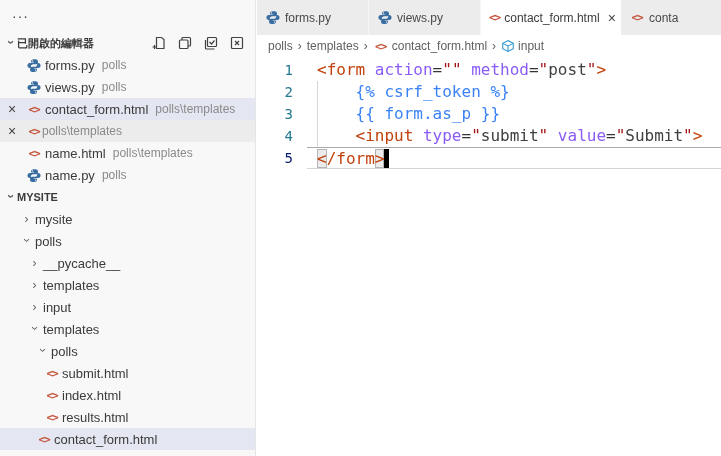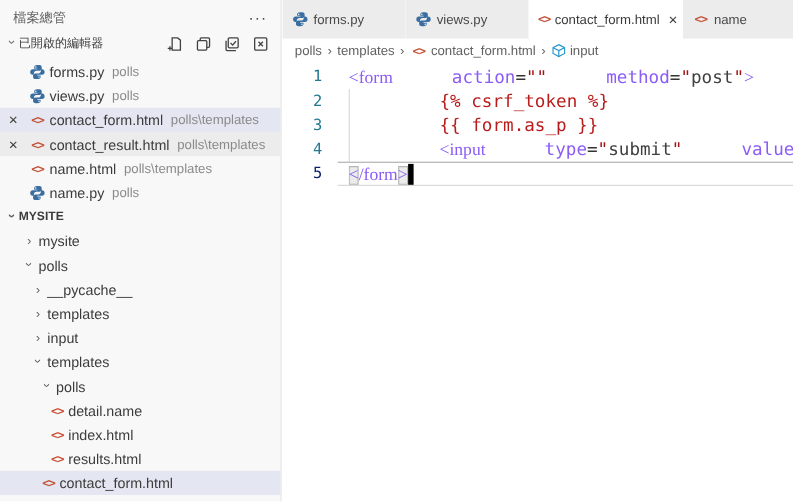--- a/index.html
+++ b/index.html
@@ -7,22 +7,22 @@
     font-family:"Liberation Sans", sans-serif; }
   .app { position:relative; width:721px; height:456px; }
 
   
   .sidebar { position:absolute; left:0; top:0; width:256px; height:456px;
     background:#f8f8f8; border-right:1px solid #e5e5e5; }
   .sb-title { height:32px; display:flex; align-items:center; padding:0 12px;
     font-size:12px; color:#616161; }
   .sb-title .ttl { flex:1; }
   .more { color:#424242; font-size:14px; letter-spacing:1px; cursor:pointer; }
-  .sect-head { height:22px; display:flex; align-items:flex-start; padding:0 10px 0 4px;
-    font-size:11px; font-weight:normal; color:#3b3b3b; }
+  .sect-head { height:22px; display:flex; align-items:center; padding:0 10px 0 4px;
+    font-size:11px; font-weight:bold; color:#3b3b3b; }
   .sect-head .lbl { flex:1; white-space:nowrap; }
   .sect-icons { display:flex; gap:10px; }
   .sect-icons svg { display:block; cursor:pointer; }
   .tw { display:inline-block; width:13px; color:#646464; font-size:12px;
     text-align:center; transform-origin:55% 50%; }
   .tw.open { transform:rotate(90deg); }
 
   .oe-row { height:22px; display:flex; align-items:center; padding-left:8px;
     cursor:pointer; white-space:nowrap; }
   .oe-row.sel { background:#e4e6f1; }
@@ -62,34 +62,33 @@
   .code { position:relative; padding-top:2px;
     font-family:"DejaVu Sans Mono", monospace; font-size:16px; }
   .cline { display:flex; height:22px; line-height:22px; }
   .gut { width:50px; flex:none; text-align:right; padding-right:14px;
     font-size:14px; color:#237893; }
   .gut.cur { color:#0b216f; }
   .lbox { flex:1; padding-left:10px; white-space:pre; position:relative; }
   .lbox.guide::before { content:""; position:absolute; left:10px; top:0; bottom:0;
     width:1px; background:#d6d6d6; }
   .lbox.current { border-top:1px solid #ababab; border-bottom:1px solid #d5d5d5; }
-  .c-tag { color:#8b5cf6;font-family:Liberation Serif, serif; } .c-attr { color:#8b5cf6; } .c-str { color:#404040; }
-  .c-quo { color:#a31515; } .c-pln { color:#b91c1c;margin-left:44px; } .c-eq { color:#333333; }
+  .c-tag { color:#c2410c; } .c-attr { color:#8b5cf6; } .c-str { color:#404040; }
+  .c-quo { color:#a31515; } .c-pln { color:#3b82f6; } .c-eq { color:#333333; }
   .c-hl { background:#ebebeb; box-shadow:inset 0 0 0 1px #b5b5b5; }
   .cursor { display:inline-block; width:5px; height:19px; background:#000;
     vertical-align:-4px; }
 </style>
 </head>
 <body>
 
 <div class="app">
 
   <div class="sidebar">
     <div class="sb-title">
-      <span class="ttl">檔案總管</span>
       <span class="more">···</span>
     </div>
 
     <div class="sect-head">
       <span class="tw open">›</span>
       <span class="lbl">已開啟的編輯器</span>
       <span class="sect-icons">
         <svg width="16" height="16" viewBox="0 0 16 16" fill="none" stroke="#424242" stroke-width="1.2">
             <path d="M5.5 2.5h5L13 4.5v9H5.5z"></path>
             <path d="M1.5 12h4M3.5 10v4"></path>
@@ -135,21 +134,20 @@
   </div>
         <div class="oe-row sel">
     <span class="close">×</span>
     <span class="html-ico">&lt;&gt;</span>
     <span class="fname">contact_form.html</span>
     <span class="fpath">polls\templates</span>
   </div>
         <div class="oe-row grayrow">
     <span class="close">×</span>
     <span class="html-ico">&lt;&gt;</span>
-    <span class="fname">contact_result.html</span>
     <span class="fpath">polls\templates</span>
   </div>
         <div class="oe-row">
     <span class="close"></span>
     <span class="html-ico">&lt;&gt;</span>
     <span class="fname">name.html</span>
     <span class="fpath">polls\templates</span>
   </div>
         <div class="oe-row">
     <span class="close"></span>
@@ -194,21 +192,21 @@
         <div class="tree-row" style="padding-left: 28px;">
           <span class="tw open">›</span>
           <span class="fname">templates</span>
         </div>
         <div class="tree-row" style="padding-left: 36px;">
           <span class="tw open">›</span>
           <span class="fname">polls</span>
         </div>
         <div class="tree-row" style="padding-left: 44px;">
           <span class="html-ico">&lt;&gt;</span>
-          <span class="fname">detail.name</span>
+          <span class="fname">submit.html</span>
         </div>
         <div class="tree-row" style="padding-left: 44px;">
           <span class="html-ico">&lt;&gt;</span>
           <span class="fname">index.html</span>
         </div>
         <div class="tree-row" style="padding-left: 44px;">
           <span class="html-ico">&lt;&gt;</span>
           <span class="fname">results.html</span>
         </div>
         <div class="tree-row sel" style="padding-left: 36px;">
@@ -240,21 +238,21 @@
     <span class="tlabel">views.py</span>
 
   </div>
         <div class="tab active" style="width: 140px;">
     <span class="html-ico">&lt;&gt;</span>
     <span class="tlabel">contact_form.html</span>
     <span class="tclose">×</span>
   </div>
         <div class="tab" style="width: 101px;">
     <span class="html-ico">&lt;&gt;</span>
-    <span class="tlabel">name</span>
+    <span class="tlabel">conta</span>
 
   </div>
       </div>
     <div id="crumbs" class="crumbs">
         <span class="crumb">
           <span>polls</span>
         </span>
         <span class="csep">›</span>
         <span class="crumb">
           <span>templates</span>

